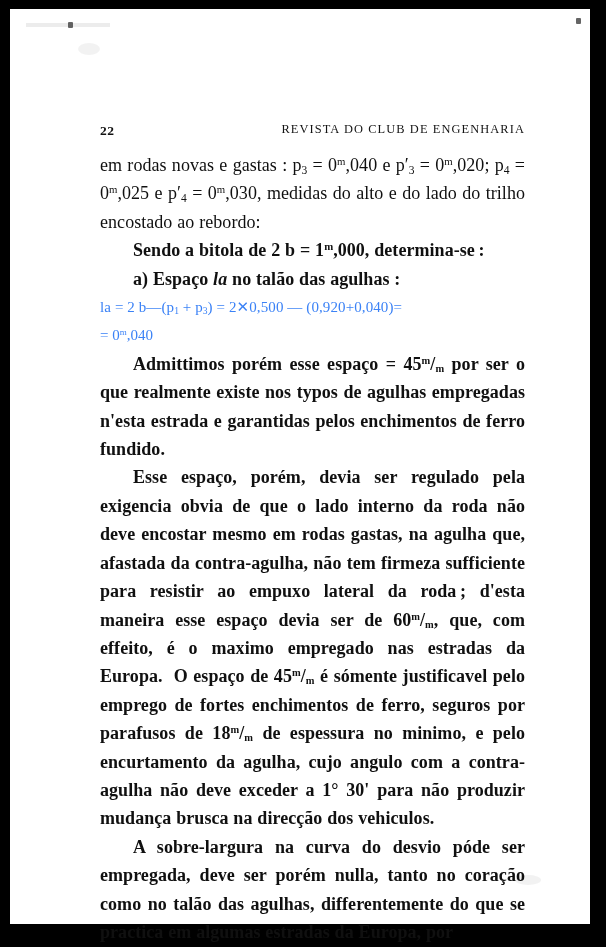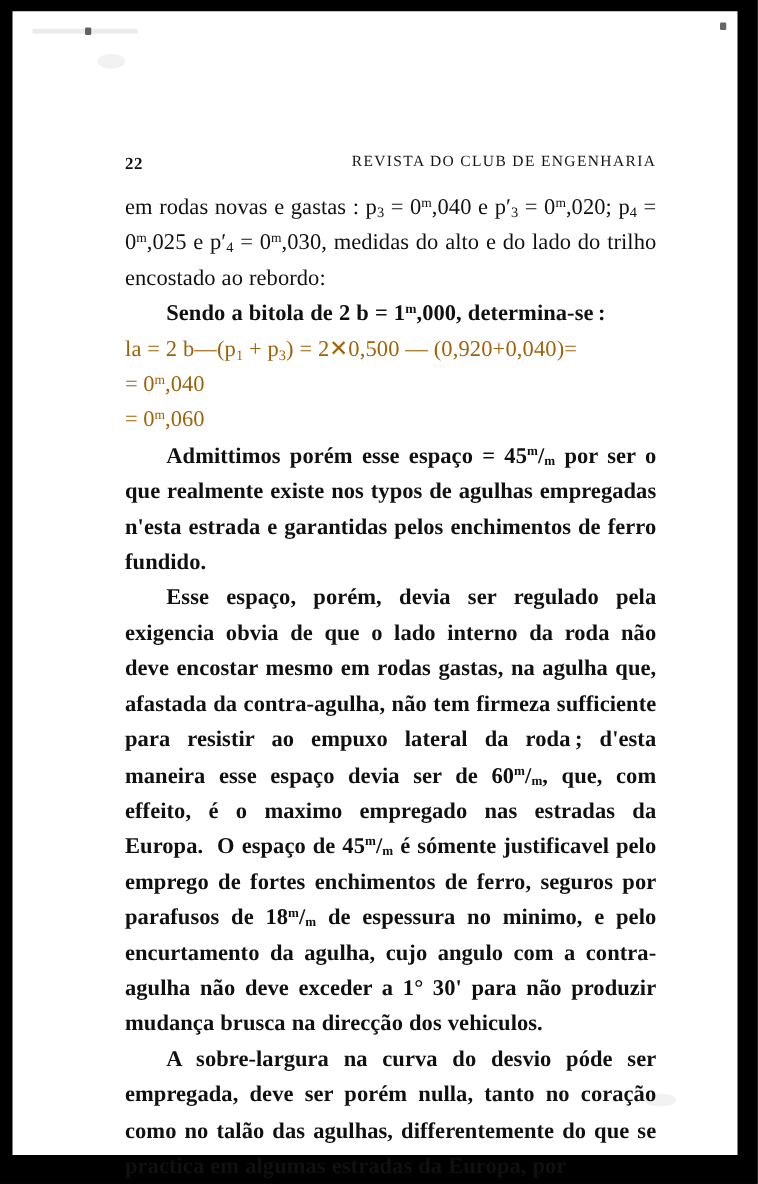--- a/index.html
+++ b/index.html
@@ -96,23 +96,23 @@
     word-spacing: .3px;
     -webkit-hyphens: none;
     hyphens: none;
   }
   p.body.indent { text-indent: 33px; font-weight: bold; }
   p.body.run-on { text-indent: 0; }
 
   
   .eq-line {
     margin: 0;
-    font-size: 18px;
+    font-size: 15px;
     line-height: 28.4px;
-    color: #a16207;
+    color: #3b82f6;
     white-space: nowrap;
   }
   .eq-line.centered { text-align: left; }
   .eq-line.flush { text-align: left; }
 
   .ital { font-style: italic; }
 
   
   sup.m {
     font-size: .60em;
@@ -153,25 +153,25 @@
 
       <div class="running-head">
         <span class="folio">22</span>
         <span class="head-title">REVISTA DO CLUB DE ENGENHARIA</span>
       </div>
 
       <p class="body run-on">em rodas novas e gastas : p<sub class="n">3</sub> = 0<sup class="m">m</sup>,040 e p′<sub class="n">3</sub> = 0<sup class="m">m</sup>,020; p<sub class="n">4</sub> = 0<sup class="m">m</sup>,025 e p′<sub class="n">4</sub> = 0<sup class="m">m</sup>,030, medidas do alto e do lado do trilho encostado ao rebordo:</p>
 
       <p class="body indent">Sendo a bitola de 2 b = 1<sup class="m">m</sup>,000, determina-se :</p>
 
+      <p class="body indent">a) Espaço <span class="ital">la</span> no talão das agulhas :</p>
 
       <div class="eq-line flush wide-eq">la = 2 b—(p<sub class="n">1</sub> + p<sub class="n">3</sub>) = 2✕0,500 — (0,920+0,040)=</div>
       <div class="eq-line centered">= 0<sup class="m">m</sup>,040</div>
 
-      <div class="eq-line centered">= 0<sup class="m">m</sup>,060</div>
 
       <p class="body indent">Admittimos porém esse espaço = <span class="mm">45<sup>m</sup><span class="sl">/</span><sub>m</sub></span> por ser o que realmente existe nos typos de agulhas empregadas n'esta estrada e garantidas pelos enchimentos de ferro fundido.</p>
 
       <p class="body indent">Esse espaço, porém, devia ser regulado pela exigencia obvia de que o lado interno da roda não deve encostar mesmo em rodas gastas, na agulha que, afastada da contra-agulha, não tem firmeza sufficiente para resistir ao empuxo lateral da roda ; d'esta maneira esse espaço devia ser de <span class="mm">60<sup>m</sup><span class="sl">/</span><sub>m</sub></span>, que, com effeito, é o maximo empregado nas estradas da Europa. &nbsp;O espaço de <span class="mm">45<sup>m</sup><span class="sl">/</span><sub>m</sub></span> é sómente justificavel pelo emprego de fortes enchimentos de ferro, seguros por parafusos de <span class="mm">18<sup>m</sup><span class="sl">/</span><sub>m</sub></span> de espessura no minimo, e pelo encurtamento da agulha, cujo angulo com a contra-agulha não deve exceder a 1° 30' para não produzir mudança brusca na direcção dos vehiculos.</p>
 
       <p class="body indent">A sobre-largura na curva do desvio póde ser empregada, deve ser porém nulla, tanto no coração como no talão das agulhas, differentemente do que se practica em algumas estradas da Europa, por</p>
 
     </div>
   </div>
 </div>

